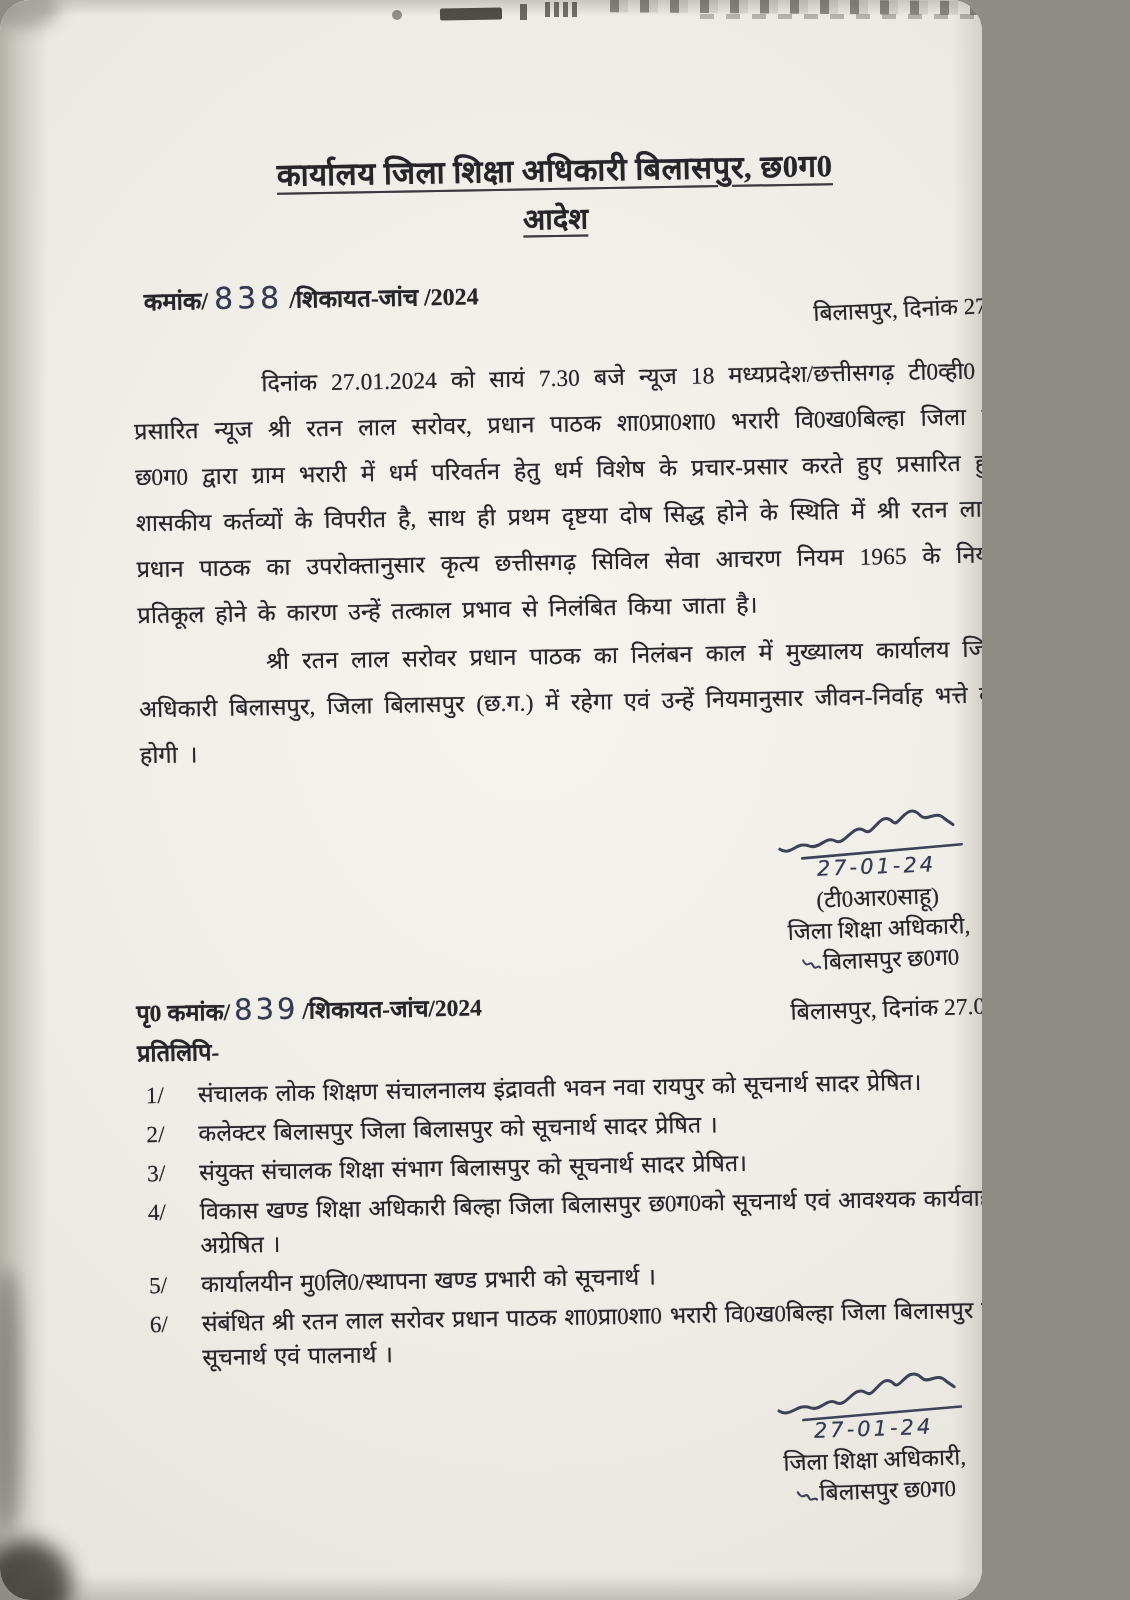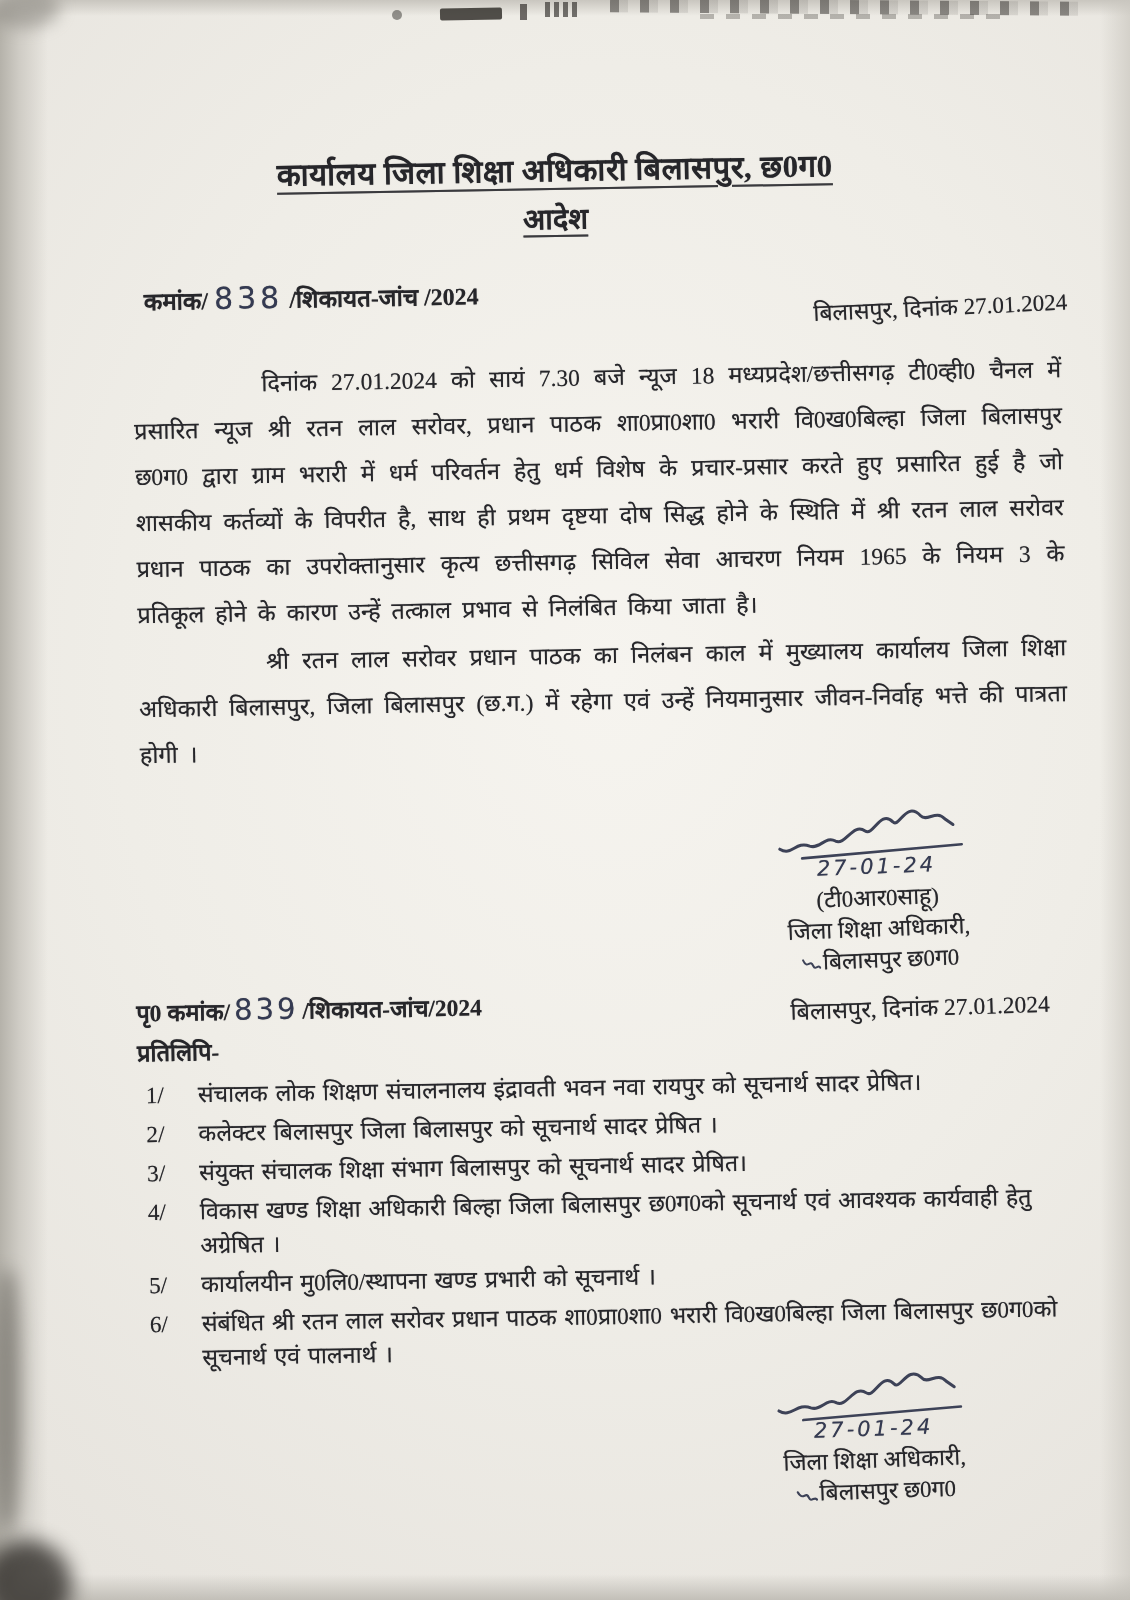--- a/index.html
+++ b/index.html
@@ -1,21 +1,22 @@
 <!DOCTYPE html>
 <html lang="hi"><head>
 <meta charset="utf-8">
 <style>
   html,body{margin:0;padding:0;background:#8f8c85;}
   #stage{
-    position:relative;width:1130px;height:1600px;overflow:hidden;
+    position:relative;width:982px;height:1600px;overflow:hidden;
     background:
       radial-gradient(ellipse 900px 1100px at 54% 42%, #f6f4ef 0%, #efede7 55%, #e7e4de 100%);
     font-family:"Liberation Serif","DejaVu Serif",serif;
     color:#26262a;
+    border-radius:31px;
   }
   
   .edge{position:absolute;pointer-events:none;}
   #edge-left{left:0;top:0;width:48px;height:1600px;
     background:linear-gradient(90deg,#b5b2aa 0%,#cfccc5 40%,rgba(207,204,197,0) 100%);}
   #edge-right{right:0;top:0;width:30px;height:1600px;
     background:linear-gradient(270deg,#d4d1ca 0%,rgba(212,209,202,0) 100%);}
   #edge-top{left:0;top:0;width:1130px;height:16px;
     background:linear-gradient(180deg,#c9c6bf 0%,rgba(201,198,191,0) 100%);}
   #edge-bottom{left:0;bottom:0;width:1130px;height:26px;

